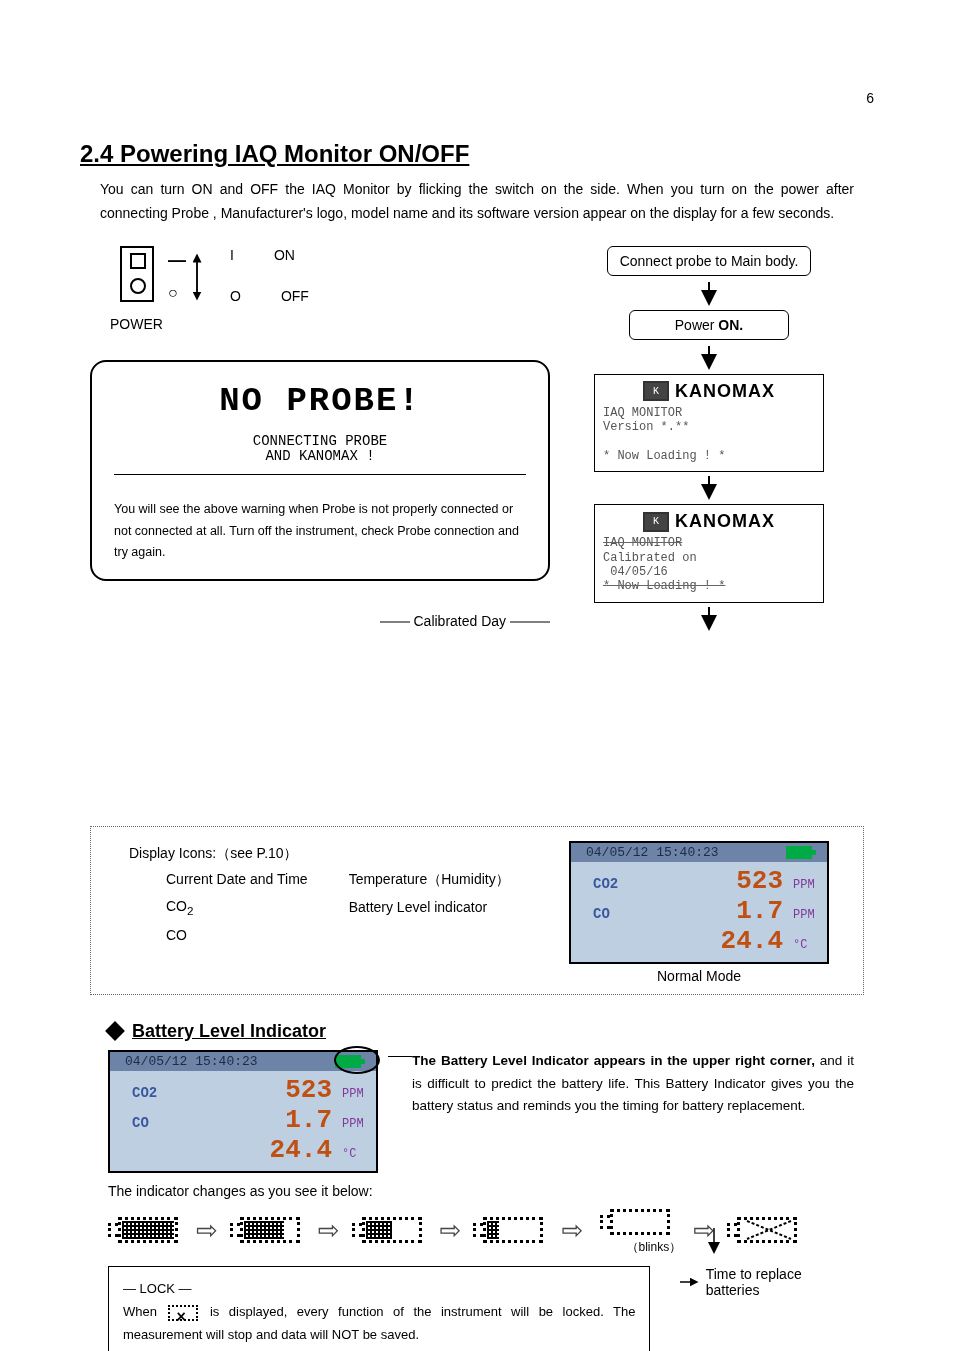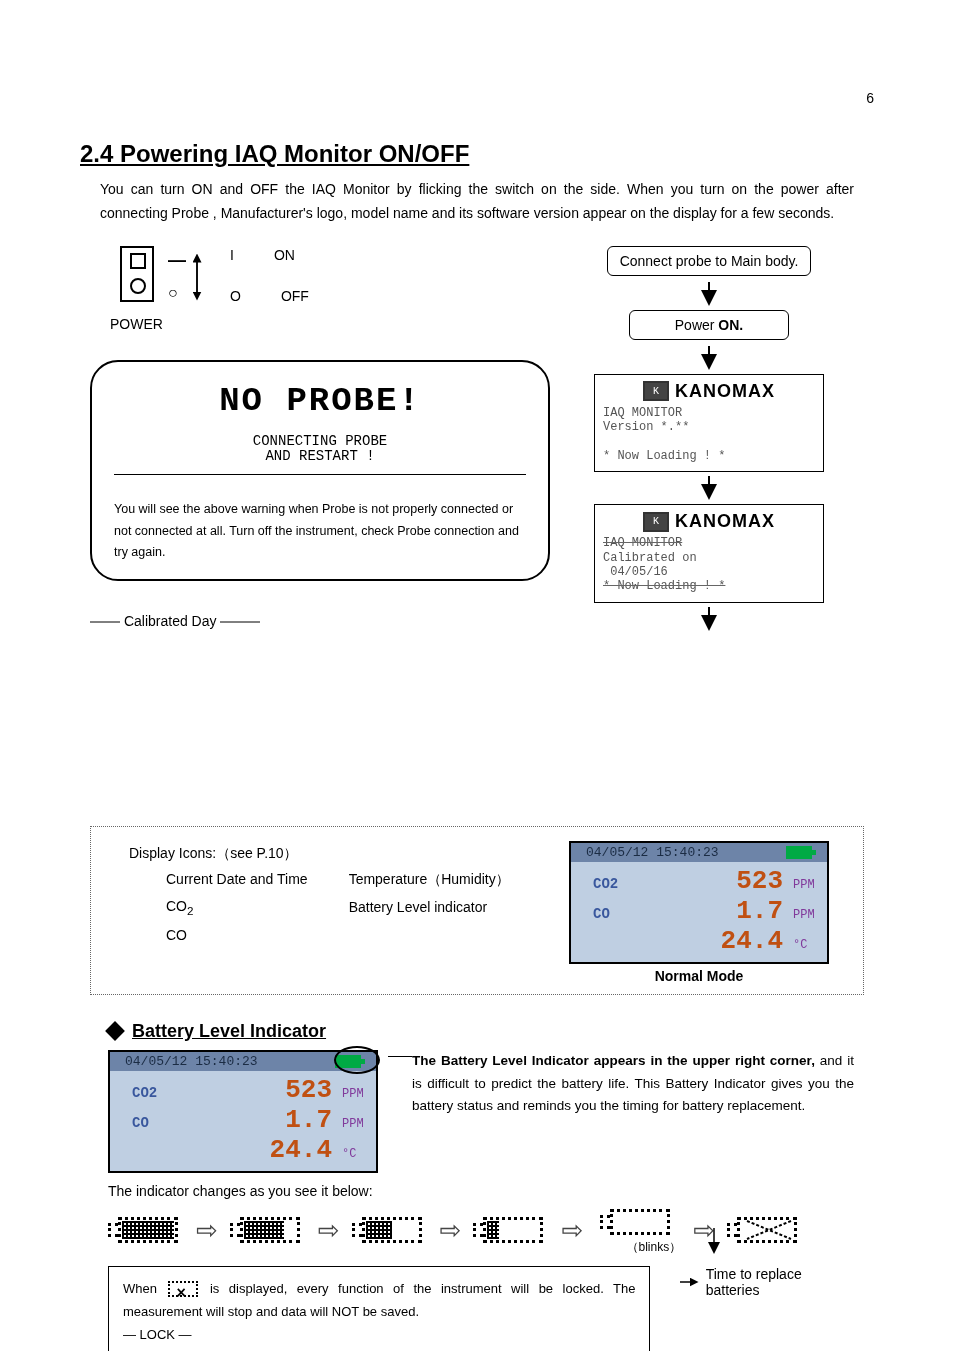--- a/index.html
+++ b/index.html
@@ -82,21 +82,21 @@
   .switch-bar { position: absolute; left: 48px; top: 4px; font-size: 18px; font-weight: bold; }
   .switch-o   { position: absolute; left: 48px; top: 38px; font-size: 16px; font-weight: bold; }
   .switch-arrow { position: absolute; left: 66px; top: 6px; }
   .switch-labels { position: absolute; left: 110px; top: 0; font-size: 14px; line-height: 1.4; }
   .switch-labels .row { display: flex; gap: 40px; margin-bottom: 22px;}
   .power-label { position: absolute; left: -10px; top: 70px; font-size: 14px; }
 
   
   .noprobe-box {
     border: 2px solid #000;
-    border-radius: 28px;
+    border-radius: 16px;
     padding: 20px 22px 16px 22px;
     width: 460px;
     margin-top: 4px;
   }
   .lcd-line-big {
     font-family: "Courier New", monospace;
     font-weight: bold;
     font-size: 34px;
     letter-spacing: 2px;
     text-align: center;
@@ -108,21 +108,21 @@
     text-align: center;
     line-height: 1.1;
     margin-bottom: 10px;
   }
   .noprobe-text {
     font-size: 12.5px;
     line-height: 1.7;
     margin-top: 24px;
   }
   .calib-label {
-    text-align: left;
+    text-align: right;
     font-size: 14px;
     margin: 32px 8px 0 0;
     width: 460px;
   }
 
   
   .flow-box {
     border: 1.5px solid #000;
     border-radius: 6px;
     padding: 6px 12px;
@@ -200,21 +200,21 @@
   }
   .ns-batt::after{content:"";position:absolute;right:-6px;top:2px;width:4px;height:5px;background:#0a4;}
   .ns-body {
     padding: 4px 8px 6px 8px;
     font-family: "Courier New", monospace;
   }
   .ns-row { display: flex; align-items: baseline; justify-content: flex-end; gap: 10px; }
   .ns-label { color:#39579d; font-size:14px; font-weight:bold; margin-right:auto; padding-left:14px;}
   .ns-val { color:#c05012; font-size:26px; font-weight:bold; }
   .ns-unit { color:#803a9b; font-size:12px; font-weight:normal; width:26px;}
-  .normal-mode-caption { text-align:center; font-weight:bold; font-size:14px; margin-top:4px;}
+  .normal-mode-caption { text-align:center; font-weight:normal; font-size:14px; margin-top:4px;}
 
   
   .dotted-box {
     border: 1px dotted #666;
     margin: 0 30px;
     padding: 14px 14px 10px 14px;
     position: relative;
     display: flex;
   }
   .dotted-left { flex: 1; font-size: 14px; line-height: 1.8; padding-left: 24px;}
@@ -373,21 +373,21 @@
               <span>OFF</span>
             </div>
         </div>
         <div class="power-label">POWER</div>
       </div>
 
       <div class="noprobe-box">
         <div class="lcd-line-big">NO PROBE!</div>
         <div class="lcd-line-small">
           <div>CONNECTING PROBE</div>
-          <div>AND RESTART !</div>
+          <div>AND KANOMAX !</div>
         </div>
         <hr style="border:none;border-top:1px solid #000;">
         <div class="noprobe-text">You will see the above warning when Probe is not properly connected or not connected at all.   Turn off the instrument, check Probe connection and try again.</div>
       </div>
 
       <div class="calib-label">
         <svg width="30" height="12" style="vertical-align:middle">
             <line x1="0" y1="6" x2="30" y2="6" stroke="#000" stroke-width="1"></line>
           </svg>
         <span>Calibrated Day</span>
@@ -570,26 +570,26 @@
         <div class="body"></div>
       <svg style="position:absolute;left:18px;top:6px;" width="48" height="22">
           <line x1="2" y1="2" x2="46" y2="20" stroke="#000" stroke-width="2" stroke-dasharray="3,2"></line>
           <line x1="46" y1="2" x2="2" y2="20" stroke="#000" stroke-width="2" stroke-dasharray="3,2"></line>
         </svg>
     </div>
   </div>
 
   <div class="lock-row">
     <div class="lock-box">
+      <div>― LOCK ―</div>
       <div>
         <span>When </span>
         <span class="lock-icon-inline"></span>
         <span> is displayed, every function of the instrument will be locked.   The measurement will stop and data will NOT be saved.</span>
       </div>
-      <div>― LOCK ―</div>
       <div>Please pay an attention.</div>
     </div>
     <div class="time-replace-wrap">
       <div class="down-arrow-sm" style="margin-left:24px;">
         <svg width="20" height="30">
             <line x1="10" y1="2" x2="10" y2="22" stroke="#000" stroke-width="1.5" marker-end="url(#fa)"></line>
           </svg>
       </div>
       <div class="time-replace">
         <svg width="20" height="12">

